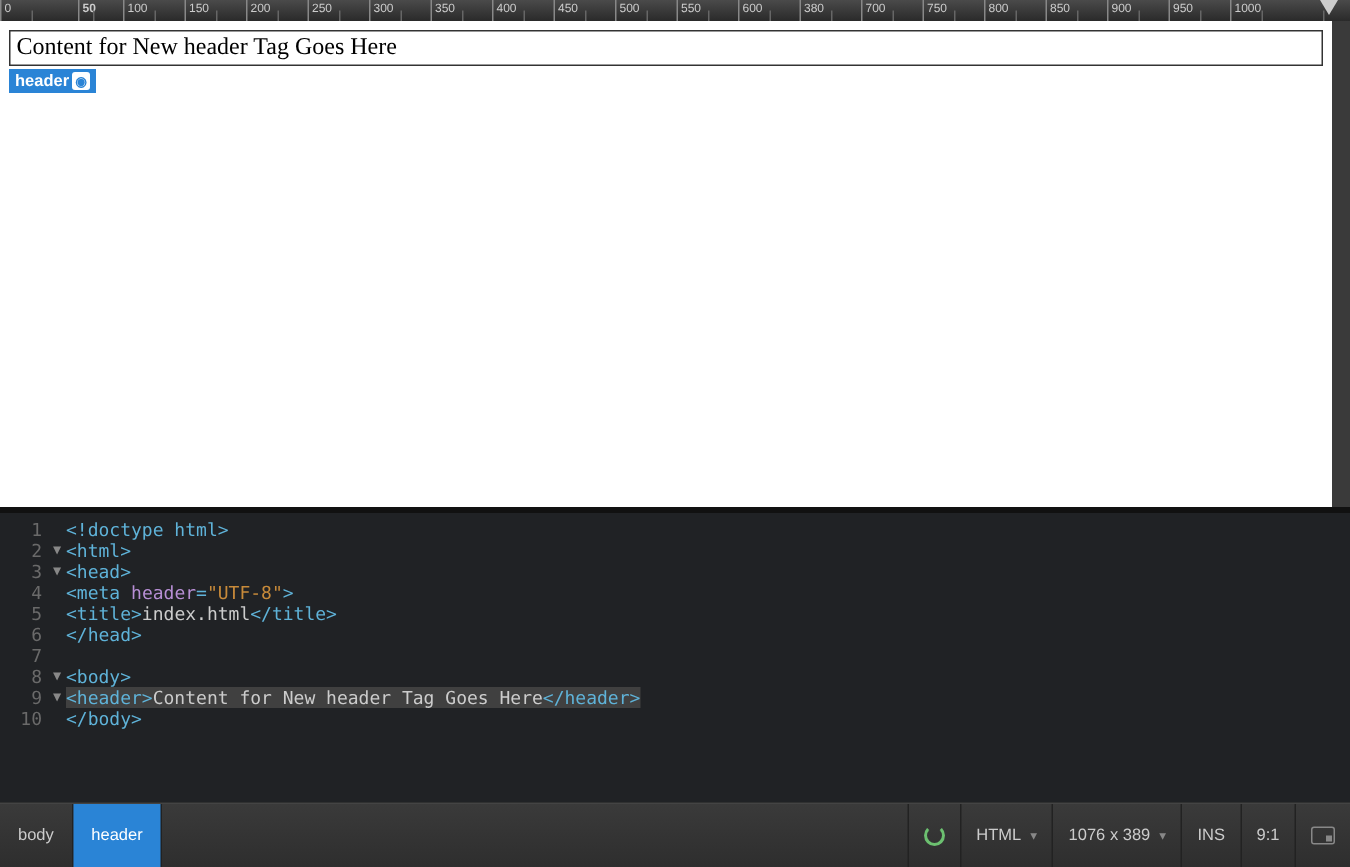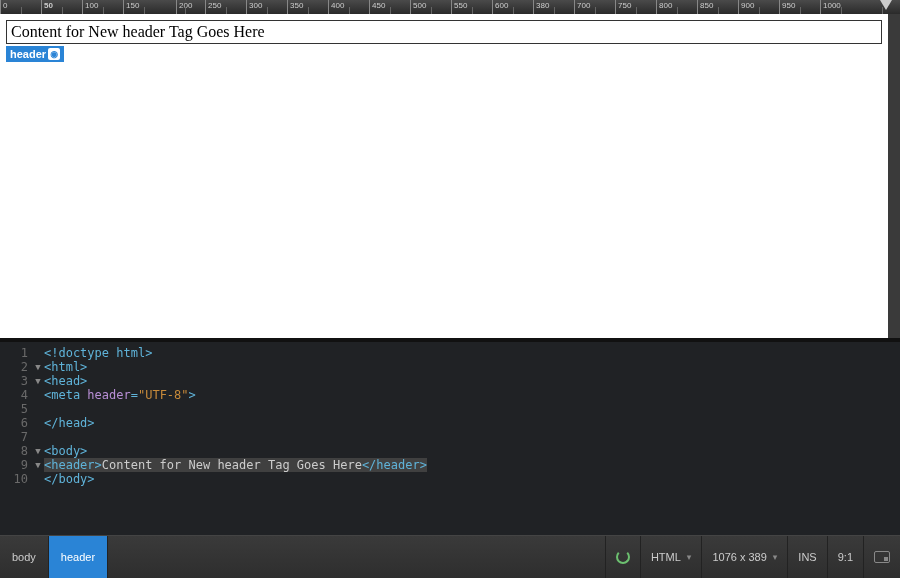--- a/index.html
+++ b/index.html
@@ -185,33 +185,33 @@
 </style>
 </head>
 <body>
 
 <div class="ruler">
   <div id="ruler-ticks">
       <div class="tick-major" style="left: 0px;">
         <span>0</span>
       </div>
       <div class="tick-minor" style="left: 20.5px;"></div>
-      <div class="tick-major" style="left: 41px; font-weight: bold;">
+      <div class="tick-major" style="left: 52px; font-weight: bold;">
         <span>50</span>
       </div>
       <div class="tick-minor" style="left: 61.5px;"></div>
       <div class="tick-major" style="left: 82px;">
         <span>100</span>
       </div>
       <div class="tick-minor" style="left: 102.5px;"></div>
       <div class="tick-major" style="left: 123px;">
         <span>150</span>
       </div>
       <div class="tick-minor" style="left: 143.5px;"></div>
-      <div class="tick-major" style="left: 176px;">
+      <div class="tick-major" style="left: 164px;">
         <span>200</span>
       </div>
       <div class="tick-minor" style="left: 184.5px;"></div>
       <div class="tick-major" style="left: 205px;">
         <span>250</span>
       </div>
       <div class="tick-minor" style="left: 225.5px;"></div>
       <div class="tick-major" style="left: 246px;">
         <span>300</span>
       </div>
@@ -306,20 +306,21 @@
       <div class="code"><span><span class="t-tag">&lt;head&gt;</span></span></div>
     </div>
     <div class="code-line">
       <div class="gutter">4</div>
       <div class="fold"></div>
       <div class="code"><span><span class="t-tag">&lt;meta </span><span class="t-attr">header</span><span class="t-tag">=</span><span class="t-str">"UTF-8"</span><span class="t-tag">&gt;</span></span></div>
     </div>
     <div class="code-line">
       <div class="gutter">5</div>
       <div class="fold"></div>
+      <div class="code"><span><span class="t-tag">&lt;title&gt;</span><span>index.html</span><span class="t-tag">&lt;/title&gt;</span></span></div>
     </div>
     <div class="code-line">
       <div class="gutter">6</div>
       <div class="fold"></div>
       <div class="code"><span><span class="t-tag">&lt;/head&gt;</span></span></div>
     </div>
     <div class="code-line">
       <div class="gutter">7</div>
       <div class="fold"></div>
       <div class="code"><span></span></div>

